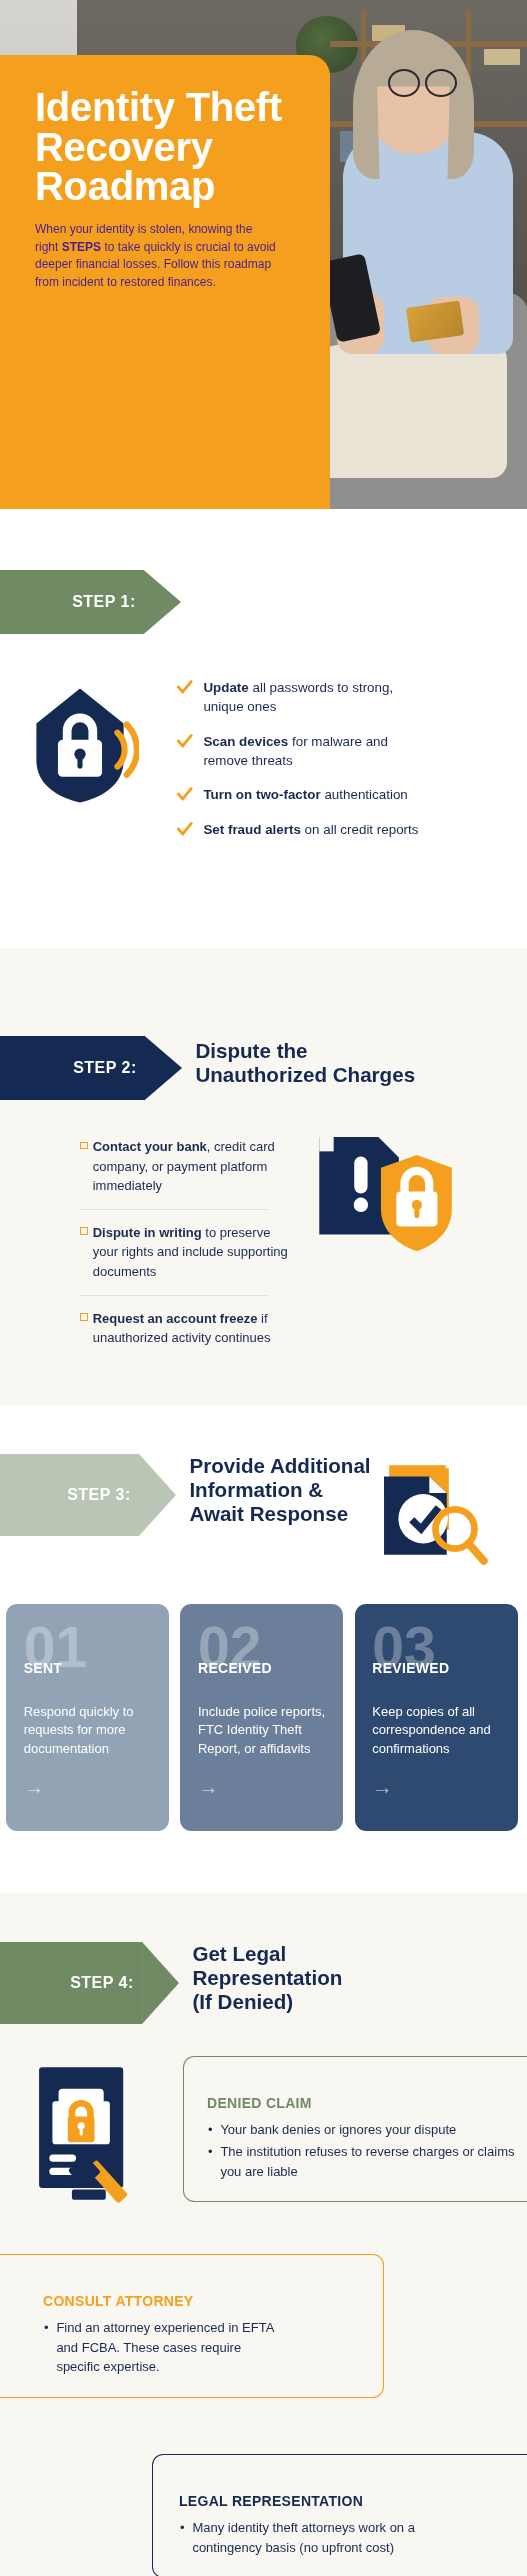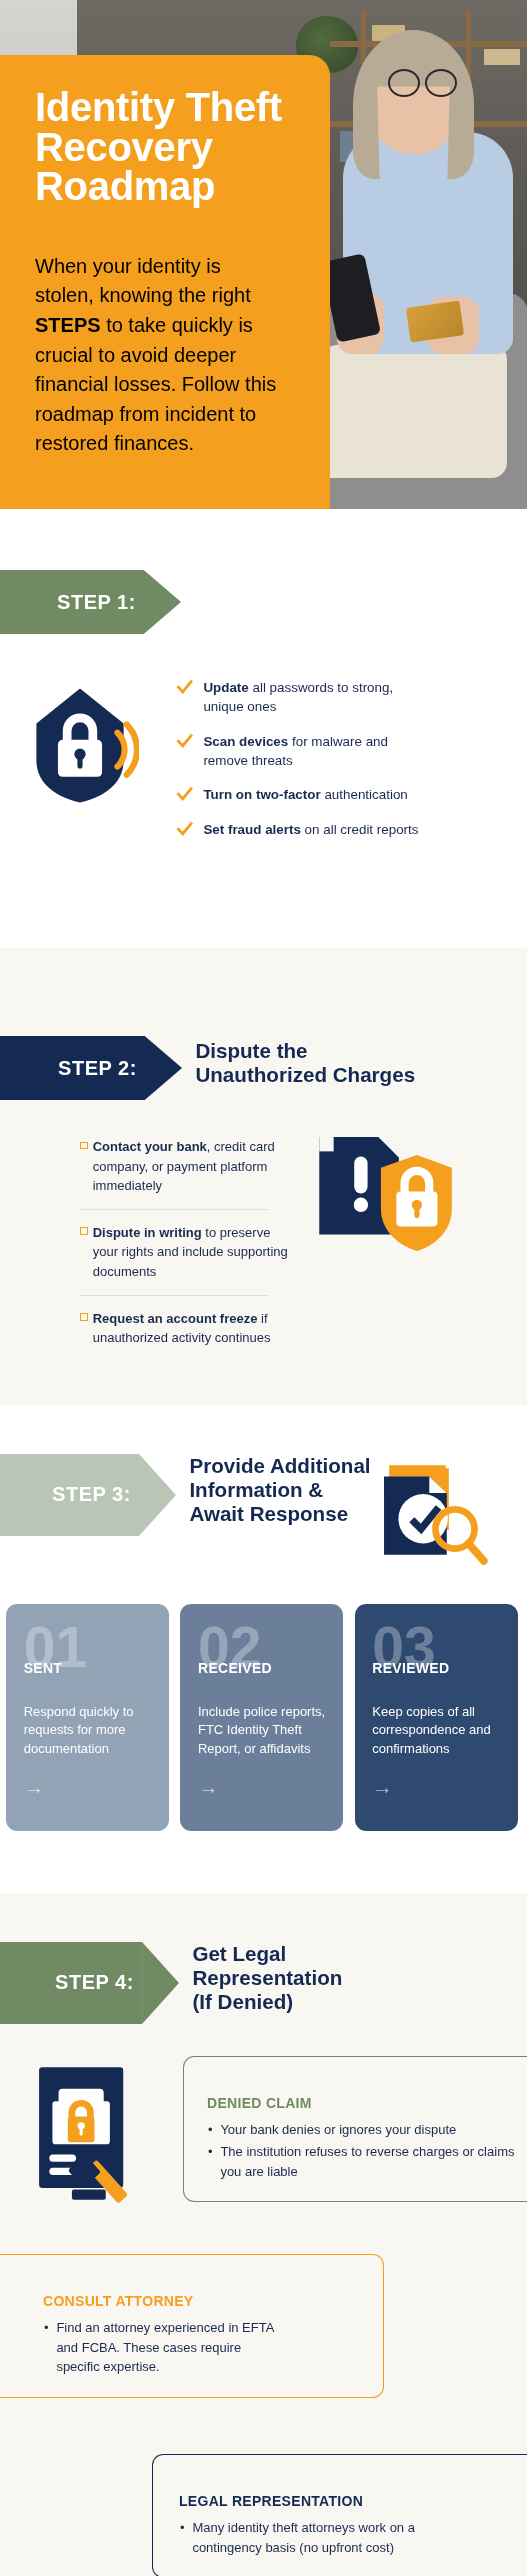--- a/index.html
+++ b/index.html
@@ -42,35 +42,35 @@
   .hp-phone { position:absolute; right:155px; bottom:170px; width:44px; height:82px; background:#1d1d22; border-radius:6.2px; transform:rotate(-12deg); }
   .hp-card { position:absolute; right:66px; bottom:170px; width:54px; height:35px; background:linear-gradient(135deg,#d7a23a,#b7842a); border-radius:3.6px; transform:rotate(-8deg); }
   .hp-hand { position:absolute; background:#e8c2a6; border-radius:15.5px; }
 
   .hero-panel {
     position:absolute; left:0; top:55px; width:330px; height:454px;
     background:#f4a01e; border-radius:0 20.6px 0 0; z-index:3;
     padding:33px 36px 0 35px;
   }
   .hero-panel h1 { font-size:40px; line-height:.99; font-weight:700; color:#ffffff; letter-spacing:-0.3px; }
-  .hero-panel p { margin-top:45px; font-size:20px; line-height:1.48; color:#000000; font-weight:400; max-width:242px; }
+  .hero-panel p { margin-top:14px; font-size:12px; line-height:1.48; color:#4c1d95; font-weight:400; max-width:242px; }
   .hero-panel p b { font-weight:700; }
 
   
   .sec { position:relative; width:528px; z-index:2; }
   .sec.white { background:#ffffff; }
   .sec.cream { background:#f9f7f2; }
   .sec > * { position:relative; z-index:3; }
 
   
   .step-head { position:relative; display:flex; align-items:flex-start; }
   .arrow { position:relative; height:64px; display:flex; align-items:center; }
   .arrow-bar { height:64px; display:flex; align-items:center; justify-content:flex-end; padding-right:8.2px; }
   .arrow-tip { width:37px; height:64px; flex:0 0 37px; }
-  .arrow-label { font-size:20px; font-weight:700; color:#ffffff; letter-spacing:0.5px; white-space:nowrap; }
+  .arrow-label { font-size:16px; font-weight:700; color:#ffffff; letter-spacing:0.5px; white-space:nowrap; }
   .arrow.green .arrow-bar { background:#708a63; }
   .arrow.navy  .arrow-bar { background:#152a53; }
   .arrow.sage  .arrow-bar { background:#b9c6b5; }
   .step-title { font-size:20.6px; line-height:1.18; font-weight:700; color:#152a53; padding-left:13.4px; padding-top:3.1px; }
 
   
   .check-list { margin-left:0; }
   .check-item { display:flex; gap:10.3px; align-items:flex-start; margin-bottom:15.5px; }
   .chk { flex:0 0 17.5px; margin-top:1px; }
   .check-text { font-size:13.4px; line-height:1.42; color:#1b2a52; max-width:222px; }

